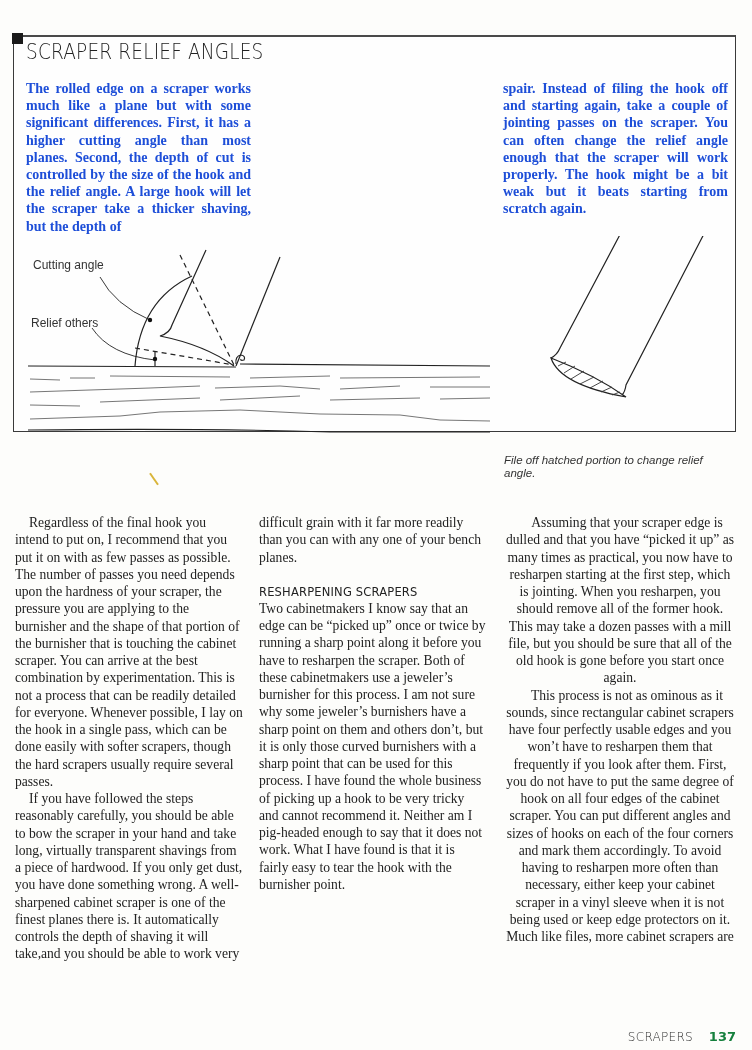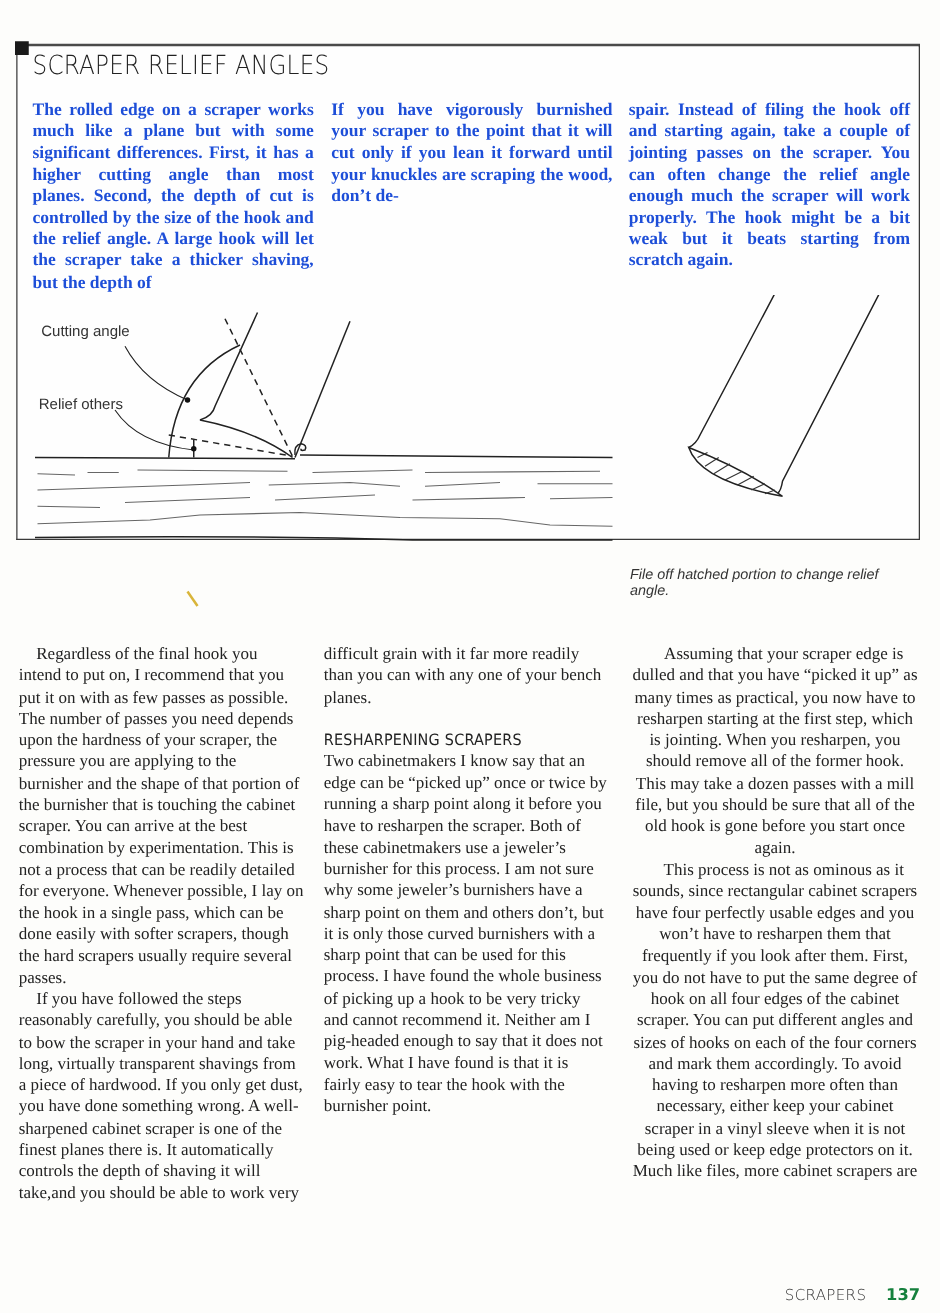--- a/index.html
+++ b/index.html
@@ -60,24 +60,23 @@
 <body>
 
 <div class="box"></div>
 <div class="corner-mark"></div>
 <div class="box-title">SCRAPER RELIEF ANGLES</div>
 
 <div class="sidebar-col" style="left:26px;">
   <p>The rolled edge on a scraper works much like a plane but with some significant differences. First, it has a higher cutting angle than most planes. Second, the depth of cut is controlled by the size of the hook and the relief angle. A large hook will let the scraper take a thicker shaving, but the depth of</p>
 </div>
 <div class="sidebar-col" style="left:265px;">
-  <p>If you have vigorously burnished your scraper to the point that it will cut only if you lean it forward until your knuckles are scraping the wood, don’t de-</p>
 </div>
 <div class="sidebar-col" style="left:503px;">
-  <p>spair. Instead of filing the hook off and starting again, take a couple of jointing passes on the scraper. You can often change the relief angle enough much the scraper will work properly. The hook might be a bit weak but it beats starting from scratch again.</p>
+  <p>spair. Instead of filing the hook off and starting again, take a couple of jointing passes on the scraper. You can often change the relief angle enough that the scraper will work properly. The hook might be a bit weak but it beats starting from scratch again.</p>
 </div>
 
 <svg class="diagram" width="720" height="200" viewBox="14 236 720 200">
   <g fill="none" stroke="#222" stroke-width="1.2">
 
     <line x1="28" y1="366" x2="236" y2="367"></line>
     <line x1="240" y1="364" x2="490" y2="366"></line>
 
     <path d="M28 430 Q200 428 330 432 L490 432"></path>
 

